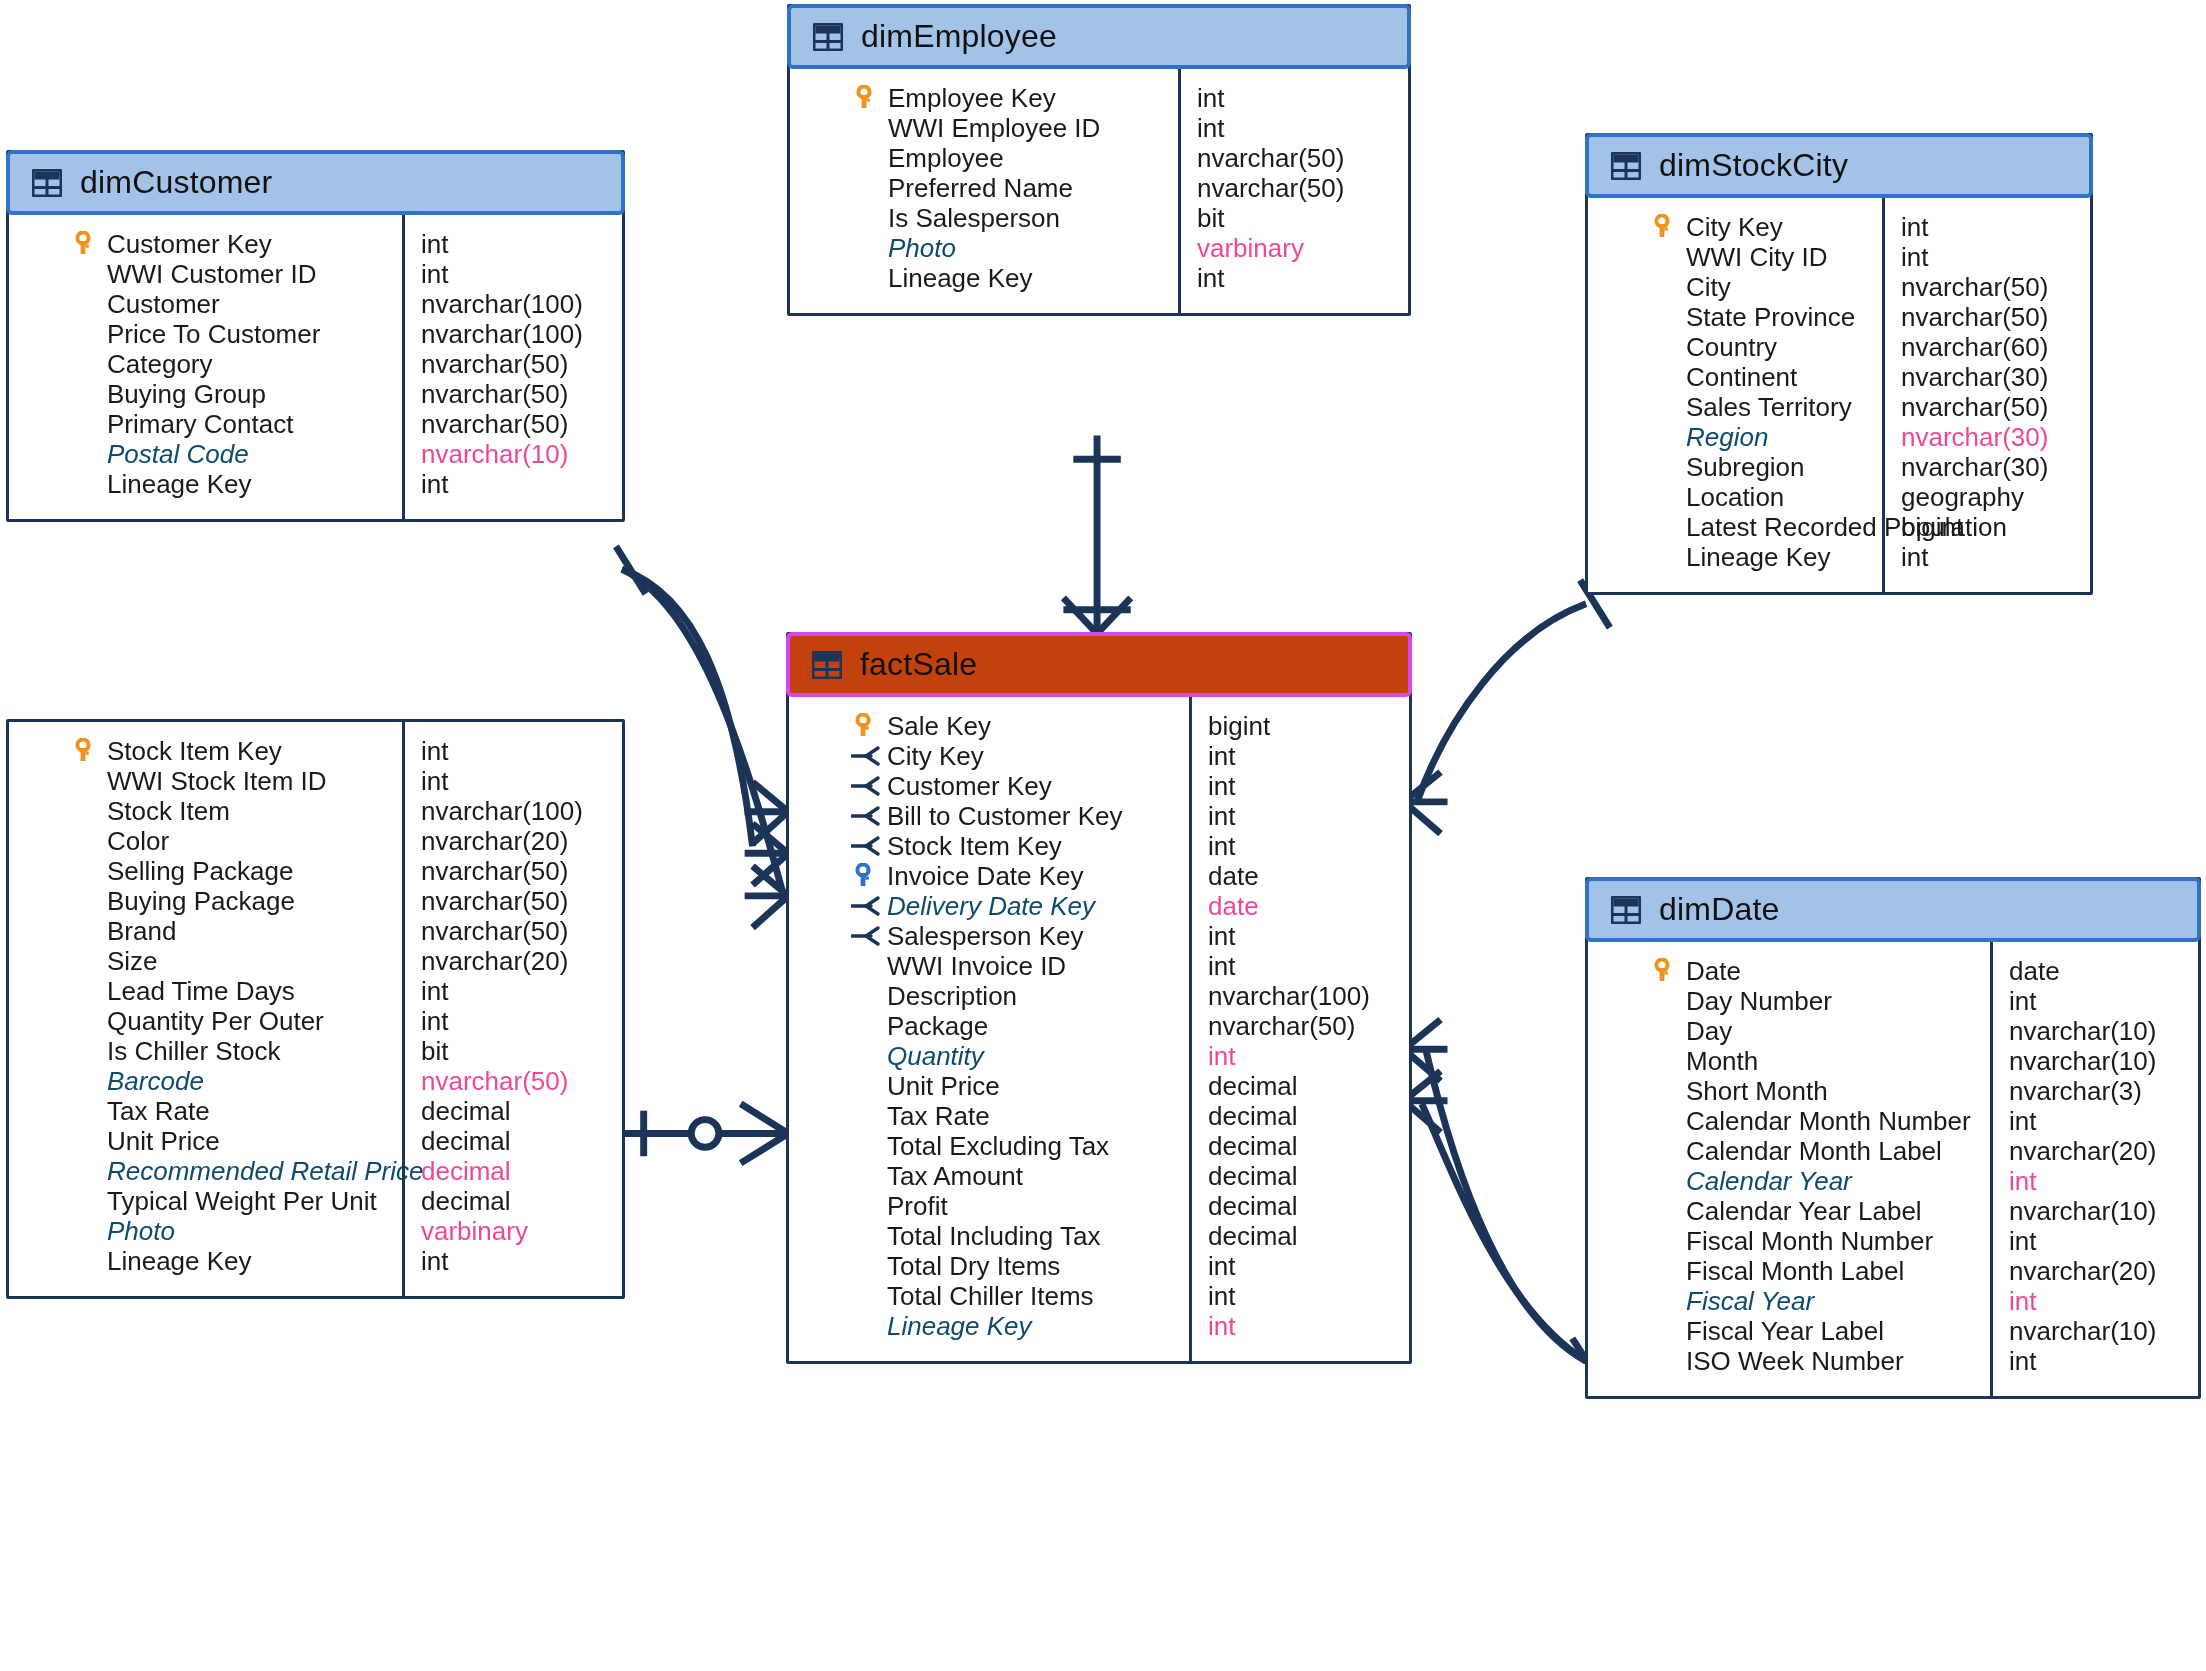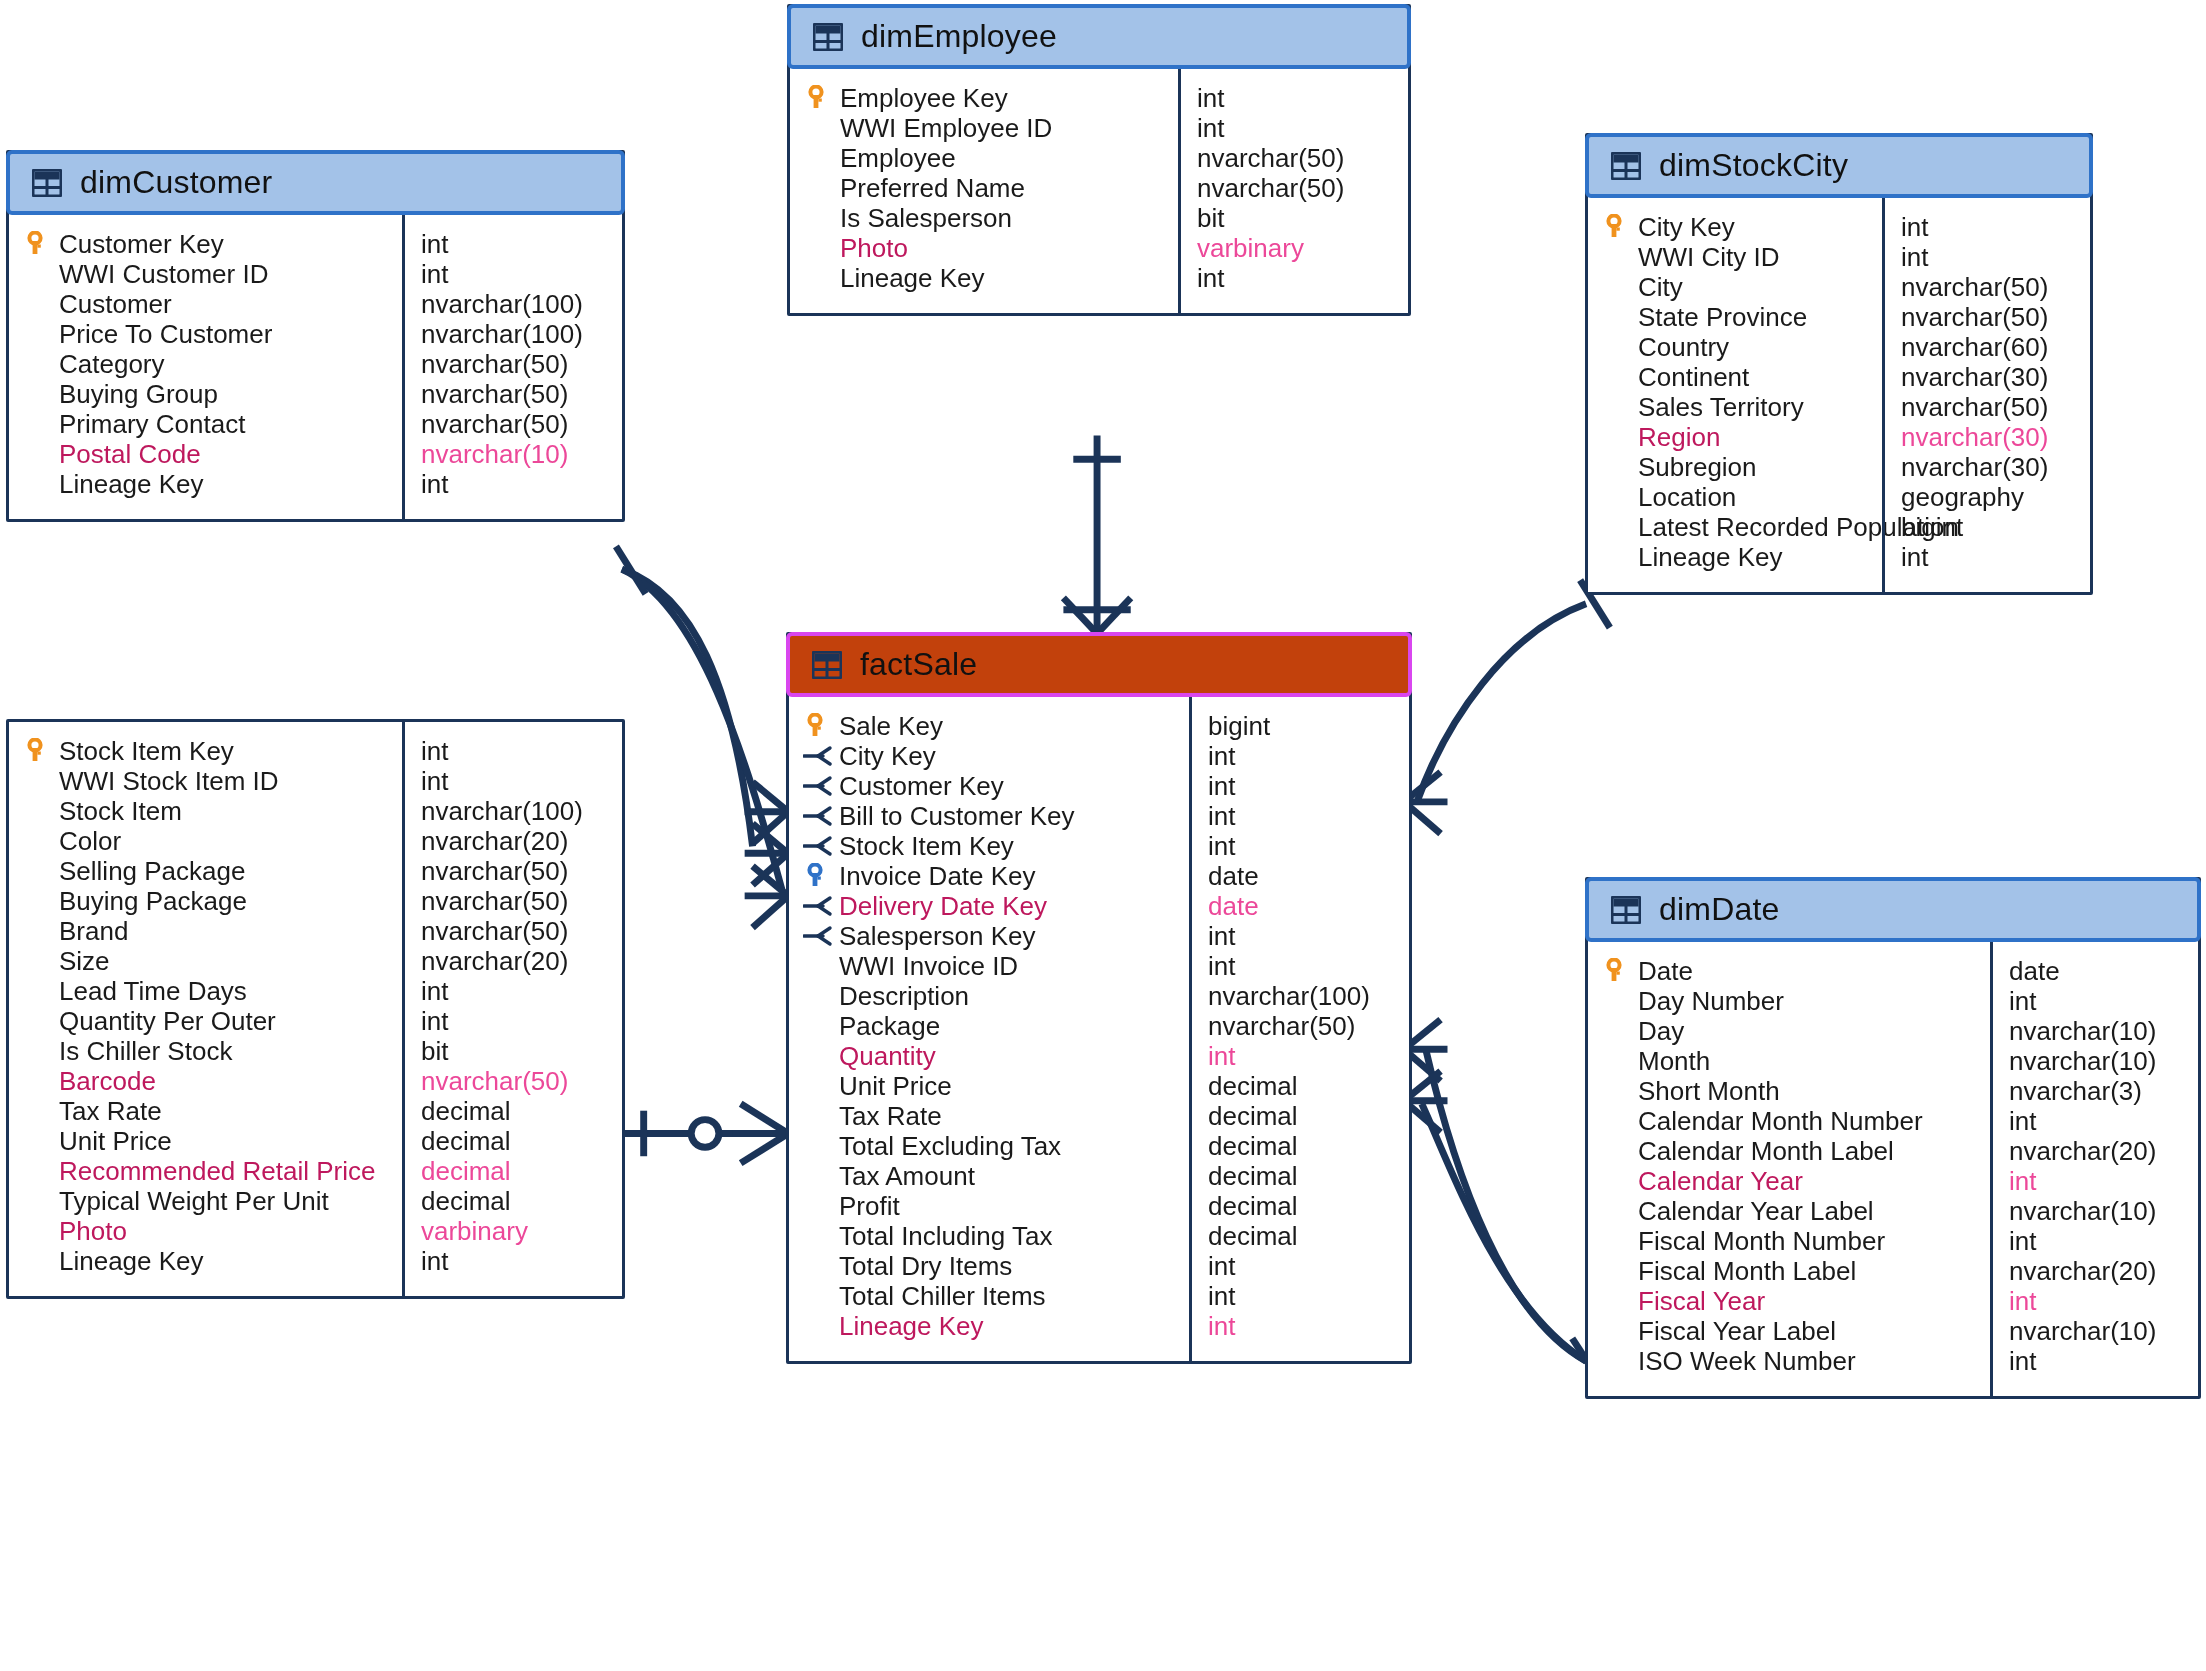--- a/index.html
+++ b/index.html
@@ -62,20 +62,21 @@
   }
   .table-icon {
     width: 30px;
     height: 28px;
     flex: 0 0 auto;
     display: block;
   }
   .entity-body {
     display: flex;
     align-items: stretch;
+    margin-left: 48px;
   }
   .col-names {
     padding: 14px 0 20px 0;
     flex: 1 1 auto;
     min-width: 0;
   }
   .col-types {
     padding: 14px 14px 20px 0;
     border-left: 3px solid #1b3458;
     flex: 0 0 auto;
@@ -94,21 +95,22 @@
     flex: 0 0 auto;
     margin-right: 6px;
     display: block;
   }
   .field-label {
     font-size: 26px;
     color: #1a1a1a;
     line-height: 1;
   }
   .field-row.nullable .field-label {
-    color: #be185d;
+    color: #0c4a6e;
+    font-style: italic;
   }
   .type-row {
     height: 30px;
     display: flex;
     align-items: center;
     padding-left: 16px;
     white-space: nowrap;
   }
   .type-label {
     font-size: 26px;

